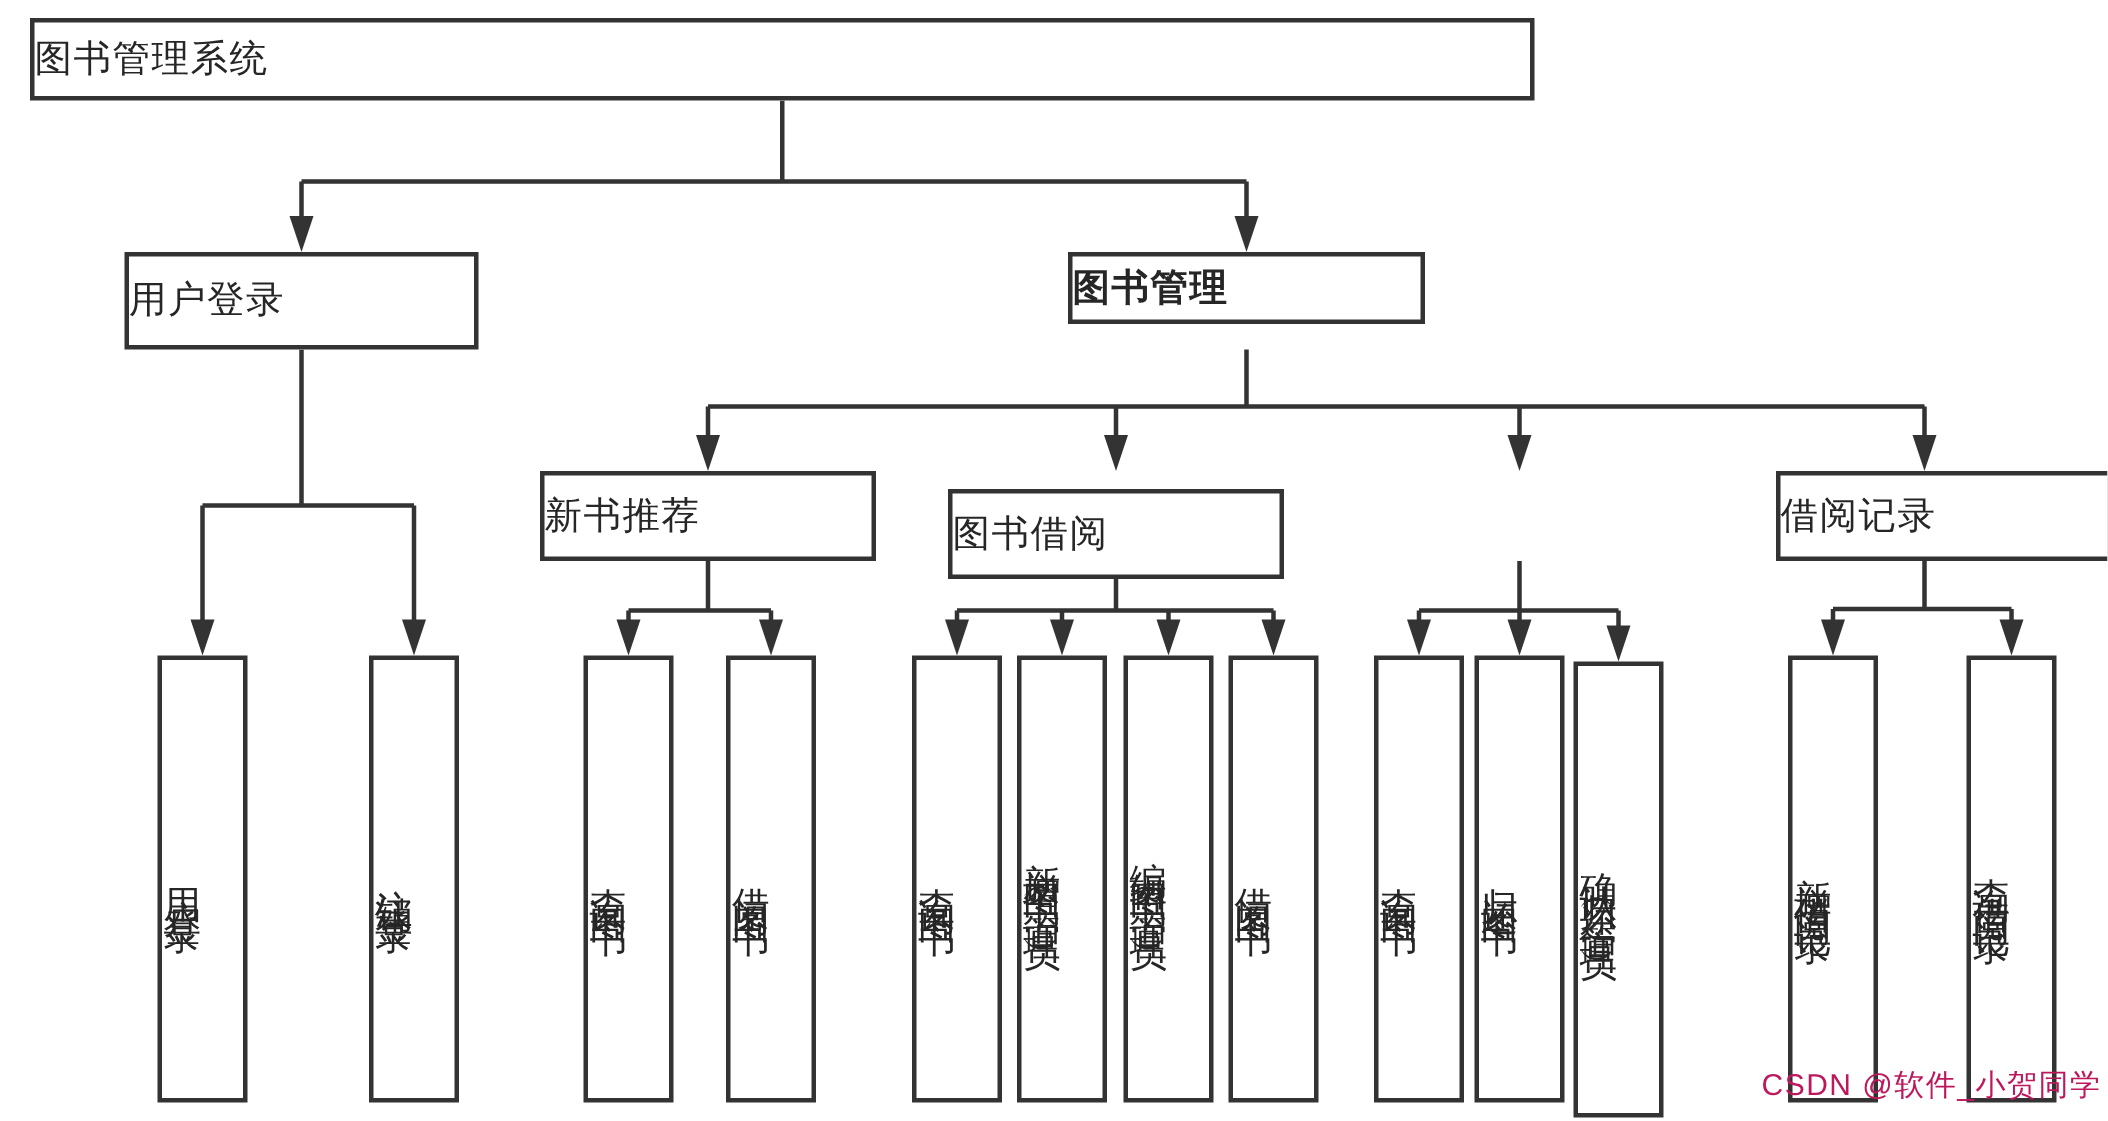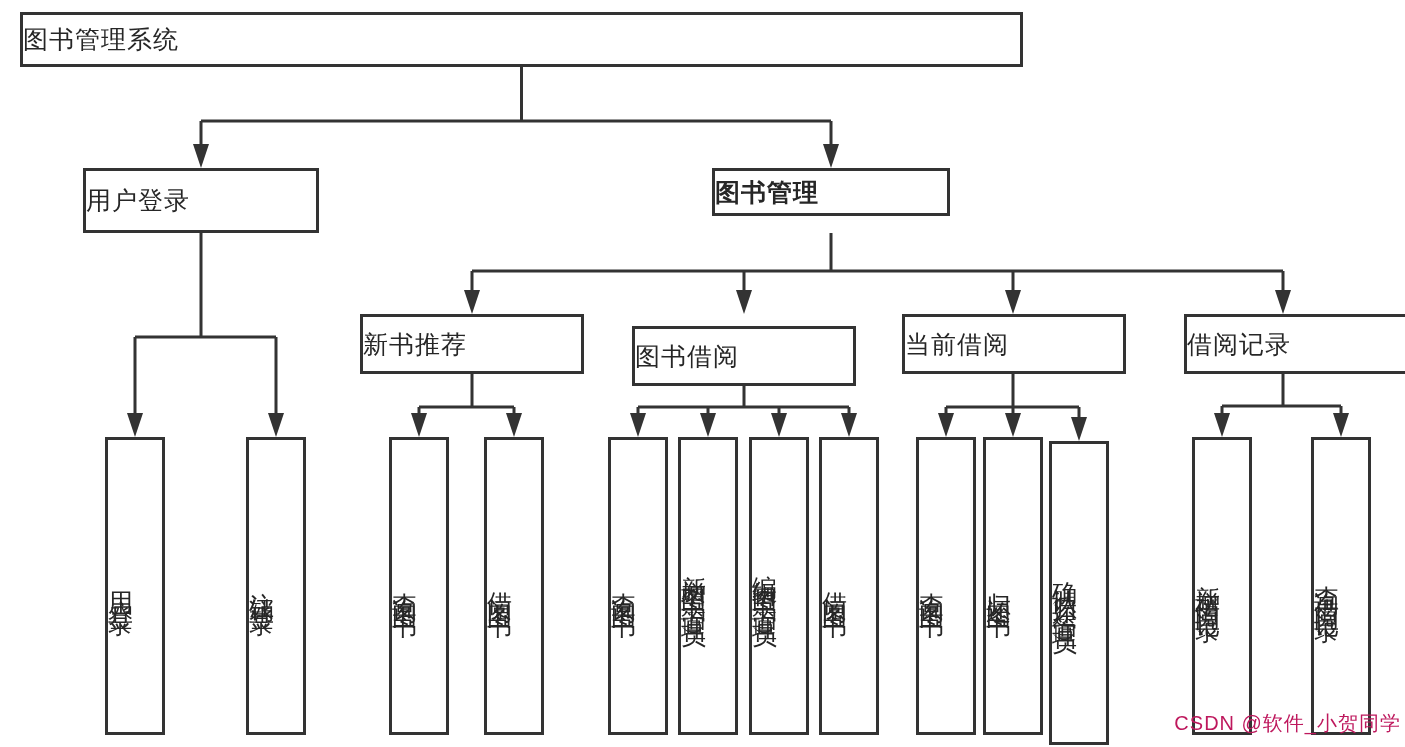--- a/index.html
+++ b/index.html
@@ -108,23 +108,20 @@
   <div class="box hbox" style="left:712px; top:168px; width:238px; height:48px;font-weight:bold;">
     <span>图书管理</span>
   </div>
 
   <div class="box hbox" style="left:360px; top:314px; width:224px; height:60px;">
     <span>新书推荐</span>
   </div>
   <div class="box hbox" style="left:632px; top:326px; width:224px; height:60px;">
     <span>图书借阅</span>
   </div>
-  <div class="box hbox" style="left:902px; top:314px; width:224px; height:60px;">
-    <span>当前借阅</span>
-  </div>
   <div class="box hbox" style="left:1171px; top:314px; width:224px; height:60px;margin-left:13px;">
     <span>借阅记录</span>
   </div>
 
   <div class="box vbox" style="left:105px; top:437px; width:60px; height:298px;">
     <span>用户登录</span>
   </div>
   <div class="box vbox" style="left:246px; top:437px; width:60px; height:298px;">
     <span>注销登录</span>
   </div>

